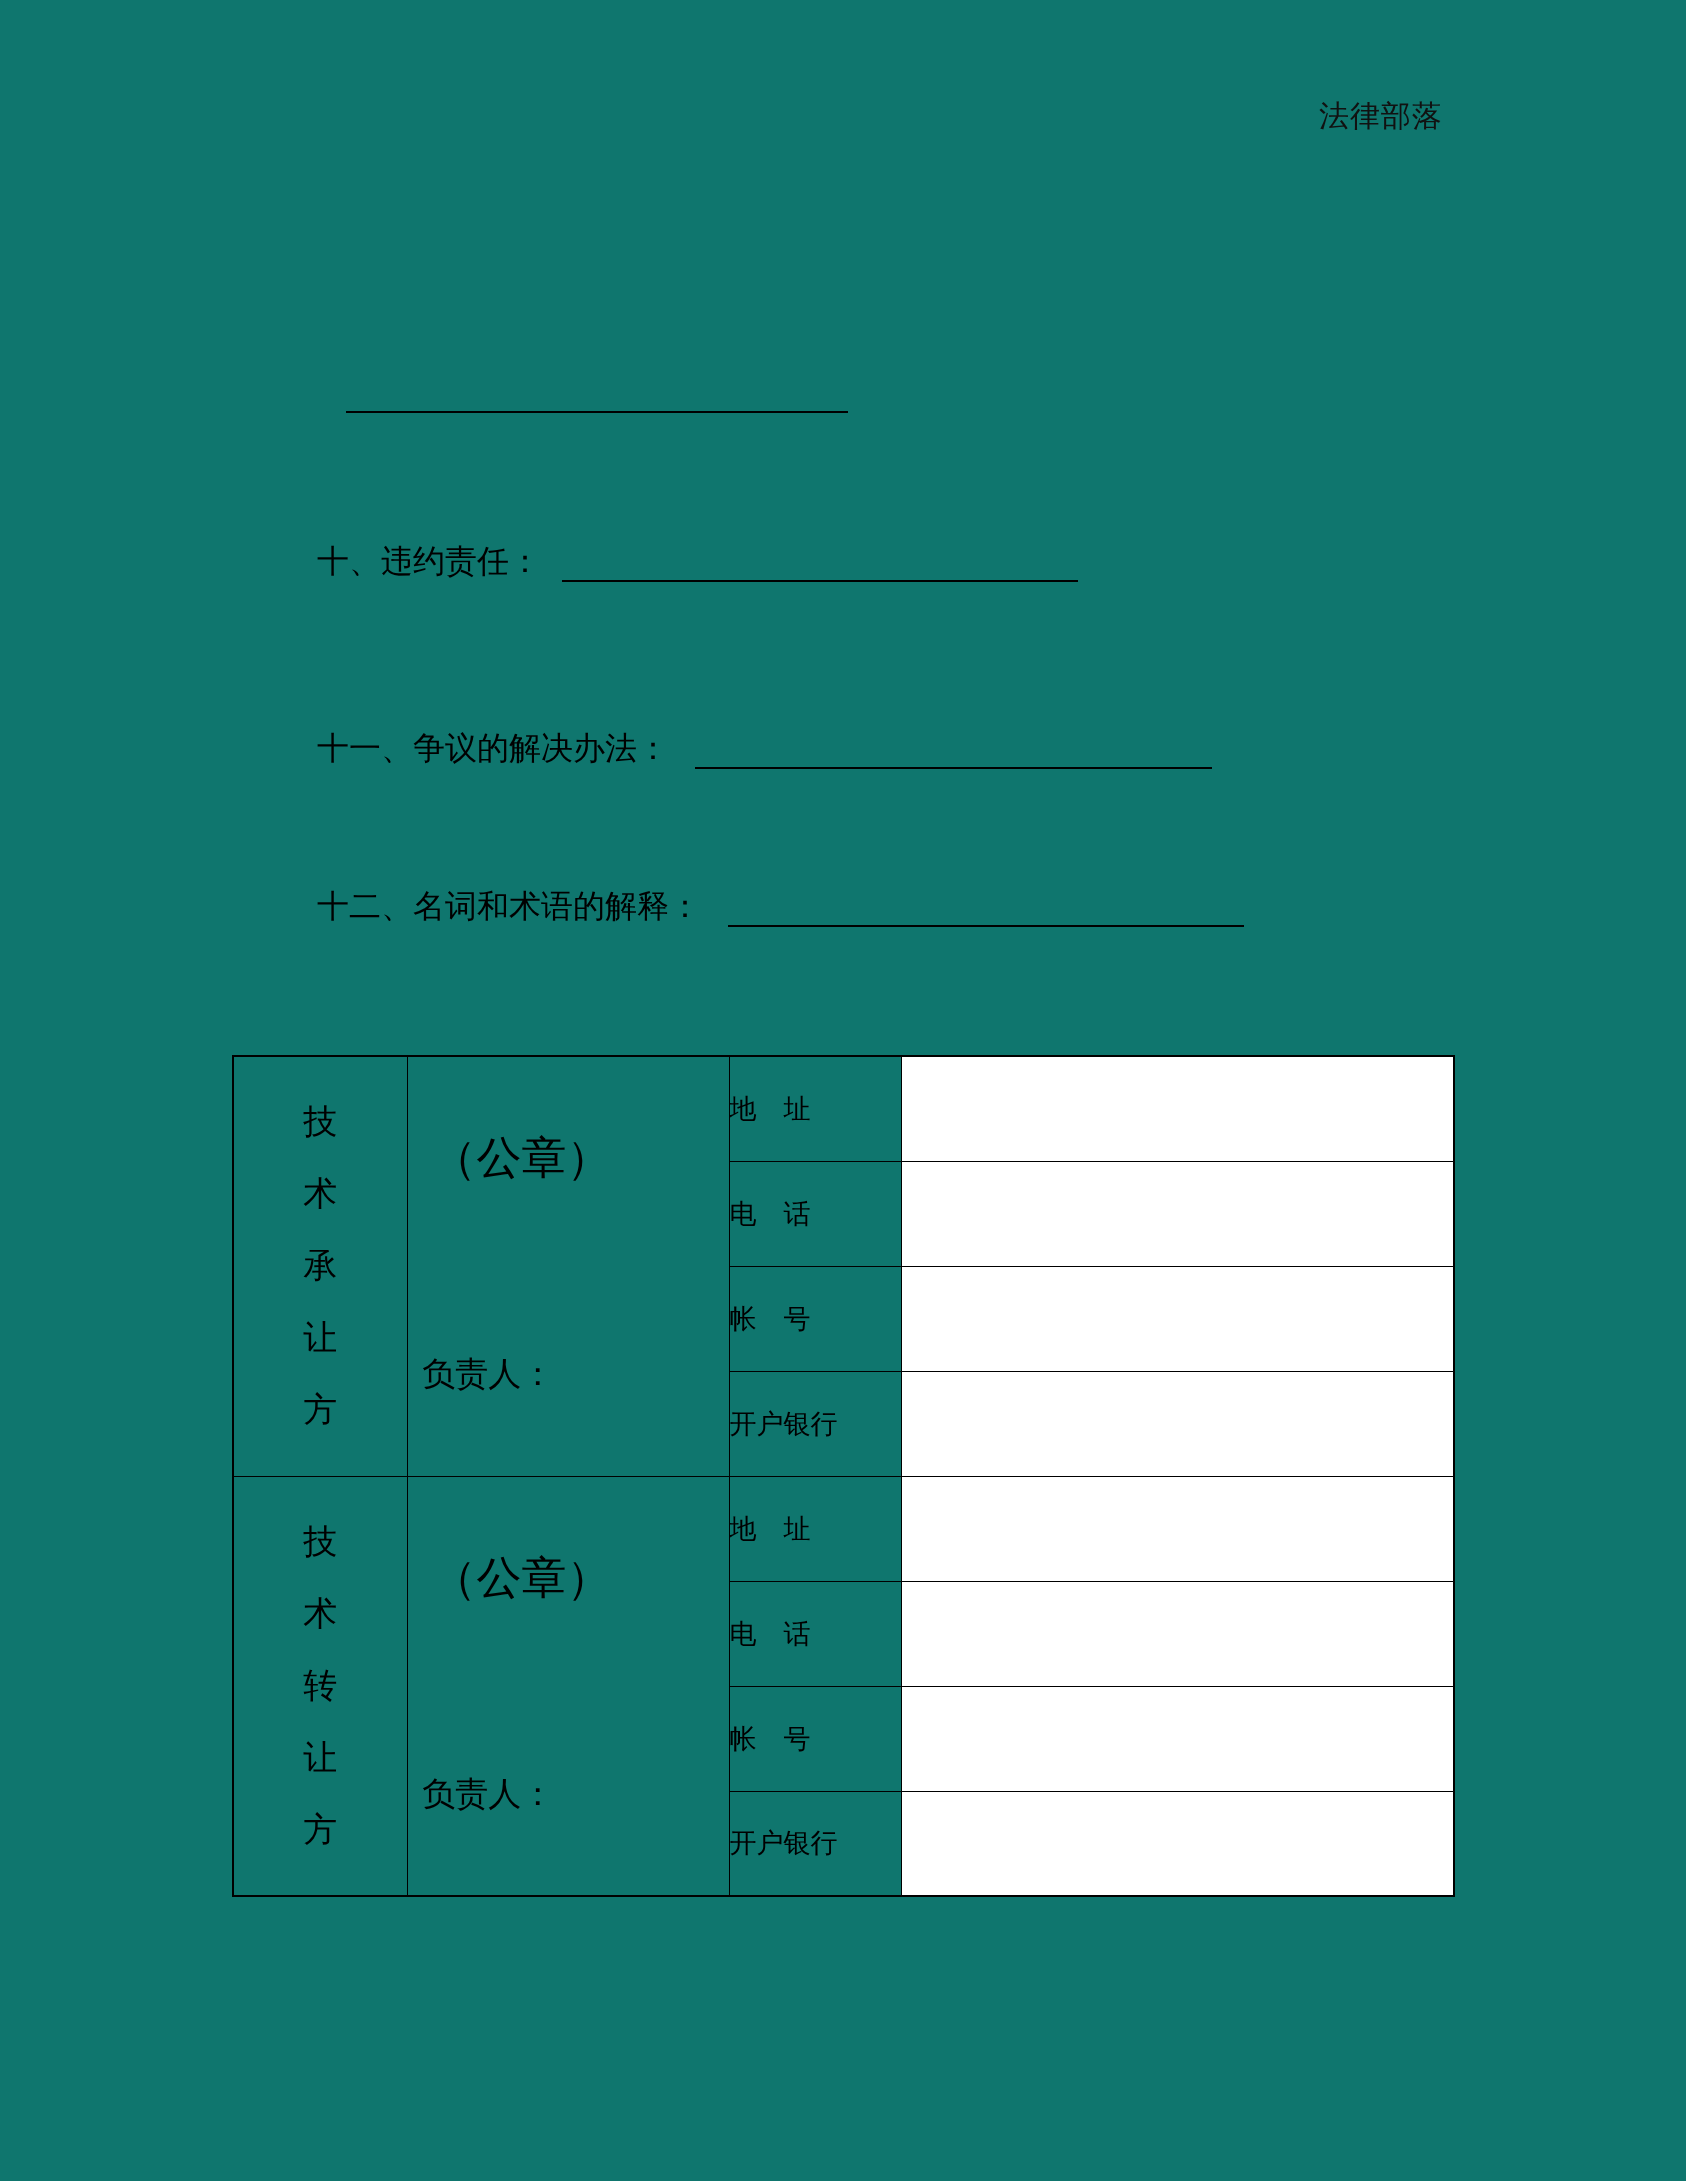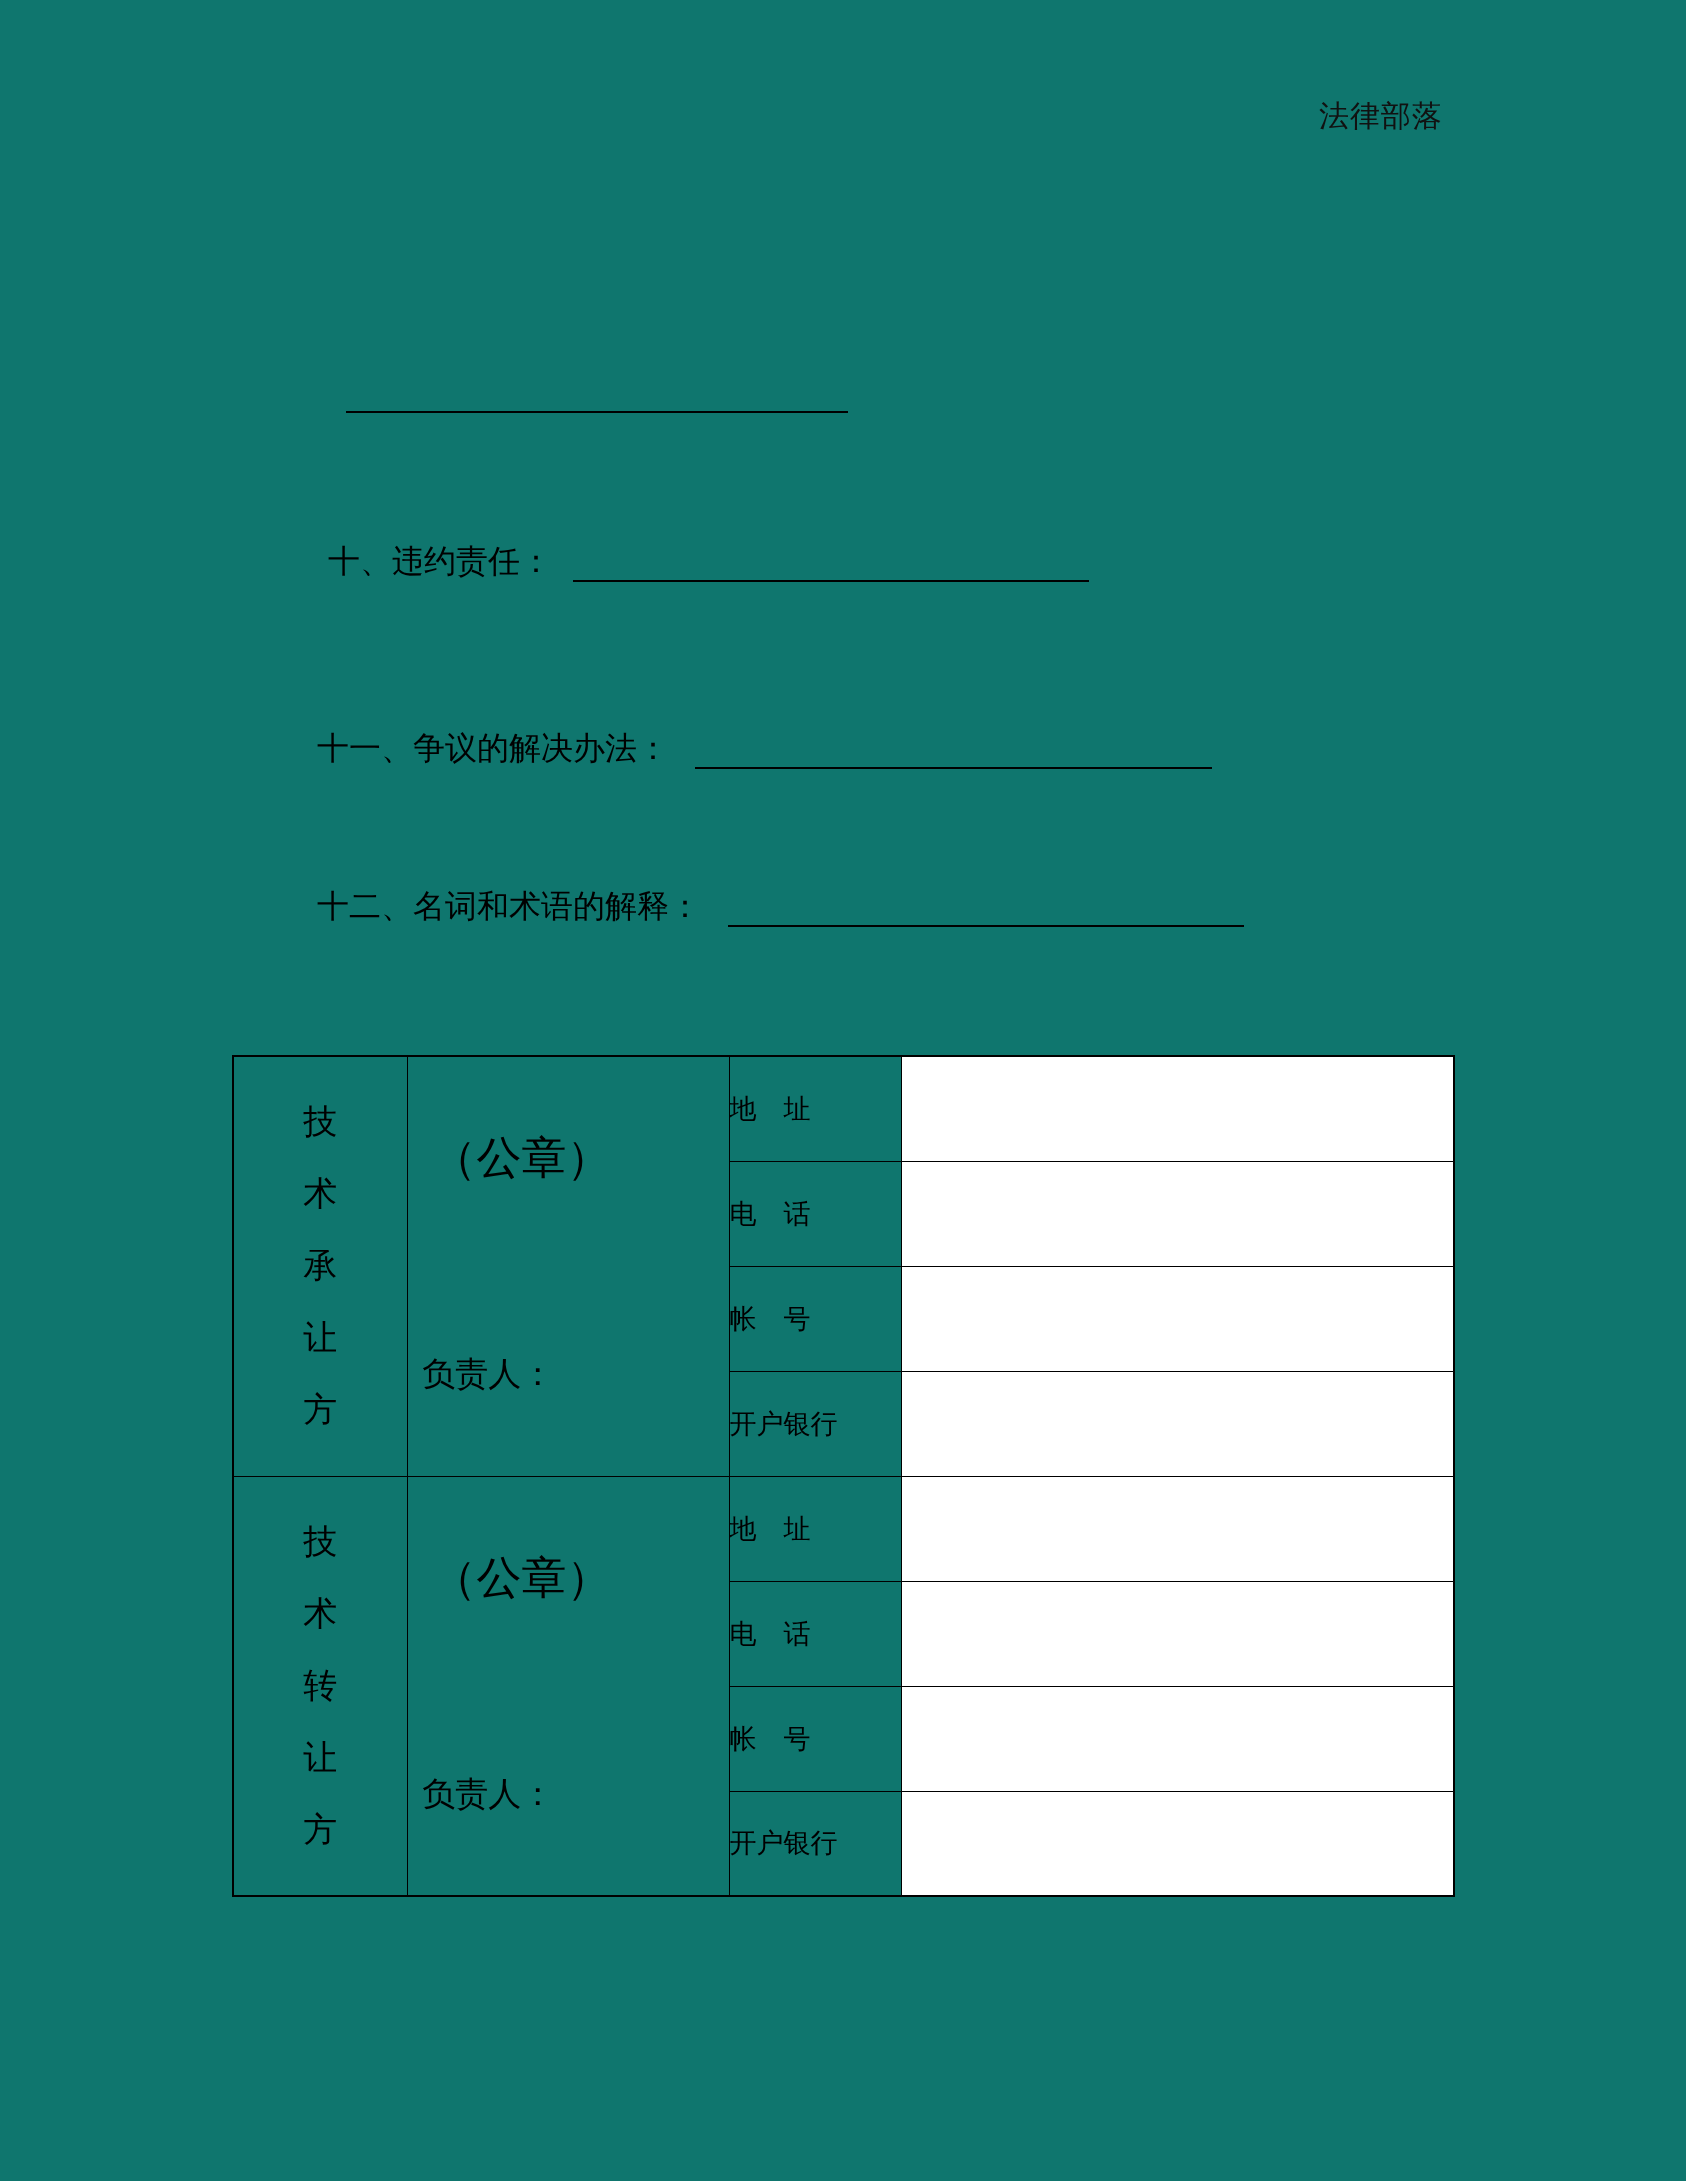--- a/index.html
+++ b/index.html
@@ -27,21 +27,21 @@
   .clause {
     position: absolute;
     left: 317px;
     font-size: 32px;
     line-height: 42px;
     white-space: nowrap;
     color: #000000;
   }
   .c8  { top: 204px; }
   .c9  { top: 371px; }
-  .c10 { top: 540px; margin-left: 11px; }
+  .c10 { top: 540px; }
   .c11 { top: 727px; text-align: center; }
   .c12 { top: 885px; }
 
   .blank {
     display: inline-block;
     height: 39px;
     border-bottom: 2.8px solid #000000;
     vertical-align: bottom;
   }
   .b8  { width: 207px; margin-left: 41px; }

